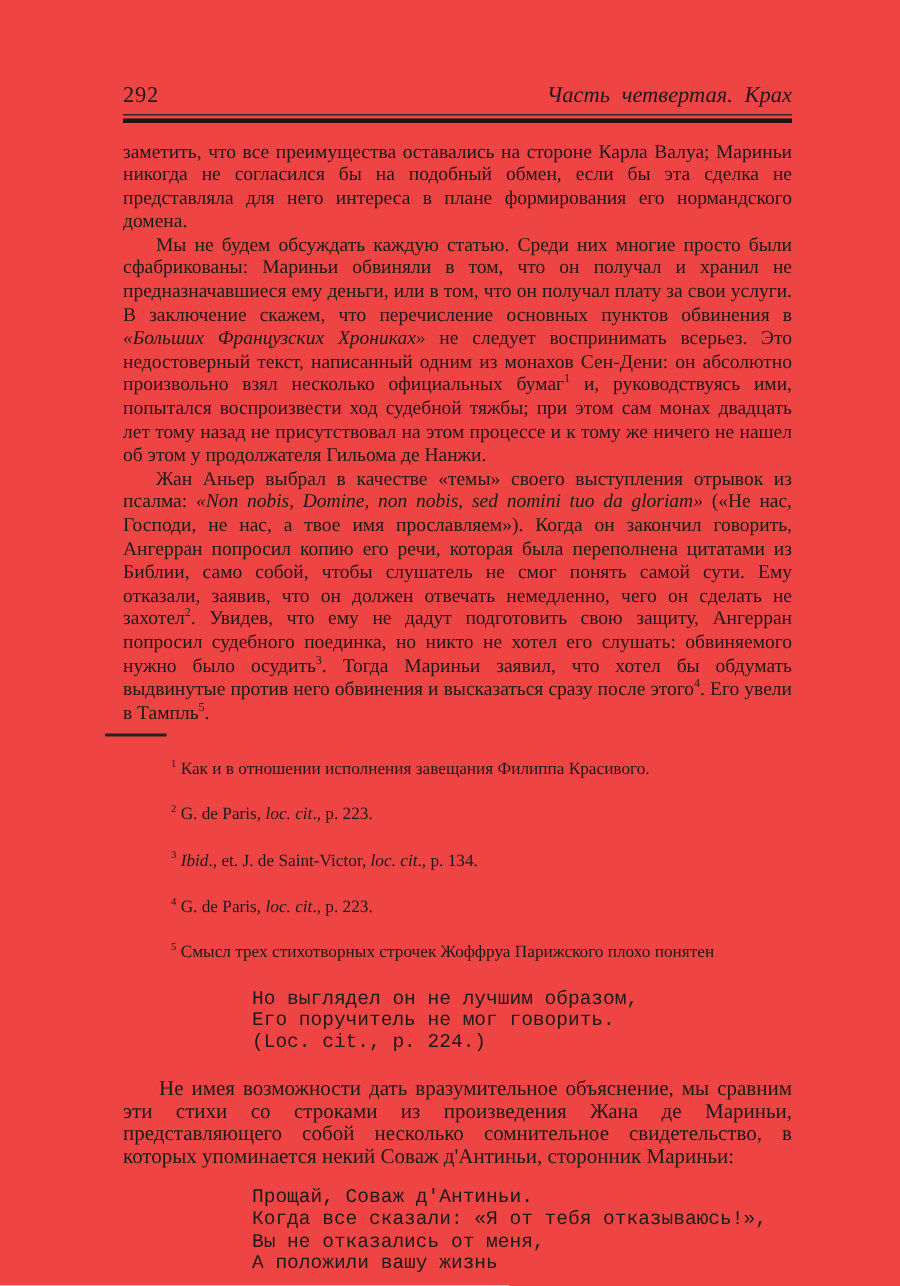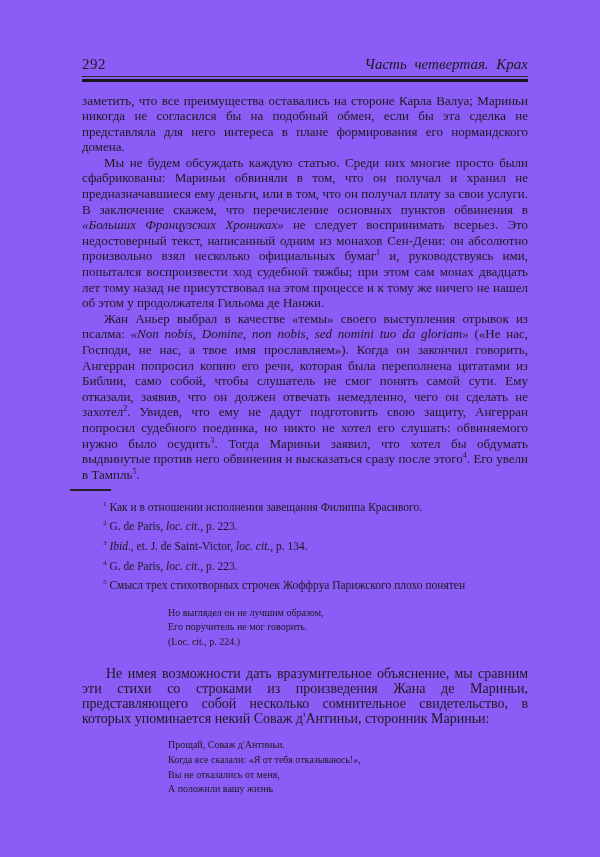--- a/index.html
+++ b/index.html
@@ -1,21 +1,21 @@
 <!DOCTYPE html>
 <html><head>
 <meta charset="utf-8">
 <style>
   html, body { margin: 0; padding: 0; background: #ffffff; }
   .page {
     position: relative;
     width: 600px;
     height: 857px;
     margin: 0 auto;
-    background: #8b5cf6;
+    background: #ef4444;
     color: #1b1b1b;
     font-family: "Liberation Serif", "DejaVu Serif", serif;
     overflow: hidden;
     box-sizing: border-box;
     padding: 56px 72px 0 82px;
   }
   .page-header {
     display: flex;
     justify-content: space-between;
     align-items: baseline;
@@ -44,26 +44,27 @@
     height: 1.5px;
     background: #222;
     margin: 7px 0 0 -12px;
   }
   .footnotes {
     margin-top: 9px;
     font-size: 11.5px;
     line-height: 15.6px;
     text-align: justify;
   }
-  .footnotes p { margin: 4px; text-indent: 17px; }
+  .footnotes p { margin: 15px; text-indent: 17px; }
 
   .verse-block {
     margin: 12px 0 0 86px;
-    font-size: 10px;
+    font-size: 13px;
     line-height: 14.6px;
+    font-family: Liberation Mono, monospace;
   }
   .verse-block div { white-space: nowrap; }
 
   .footnote-continuation {
     margin-top: 16px;
     font-size: 14px;
     line-height: 15.2px;
     text-align: justify;
   }
   .footnote-continuation p { margin: 0; text-indent: 24px; }

